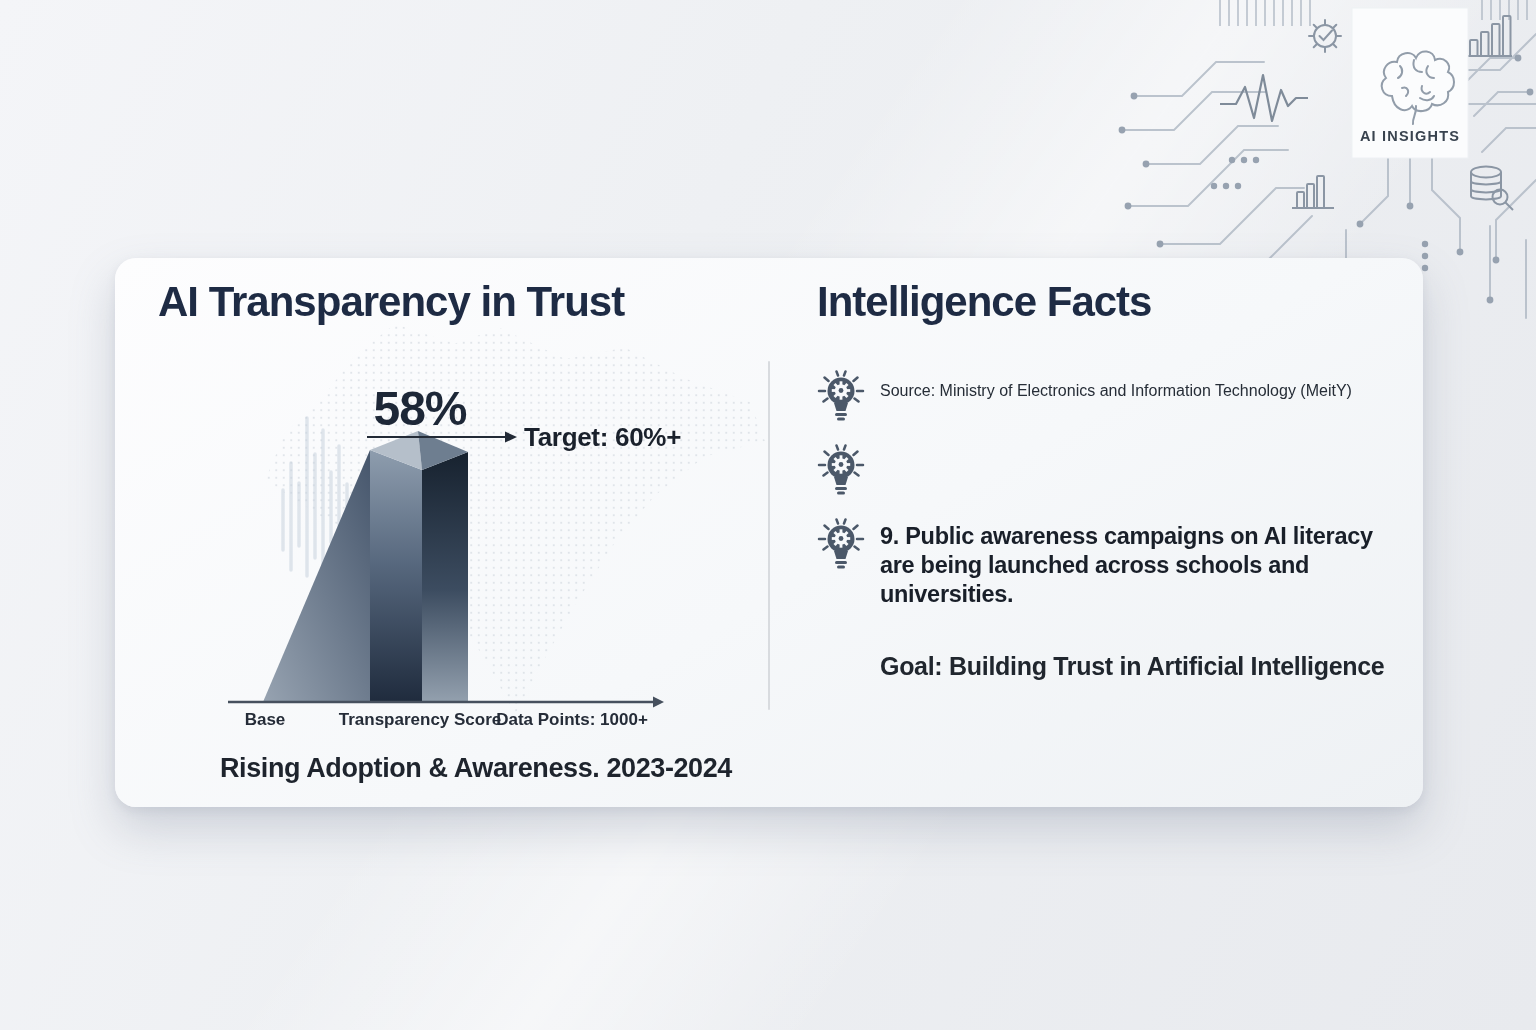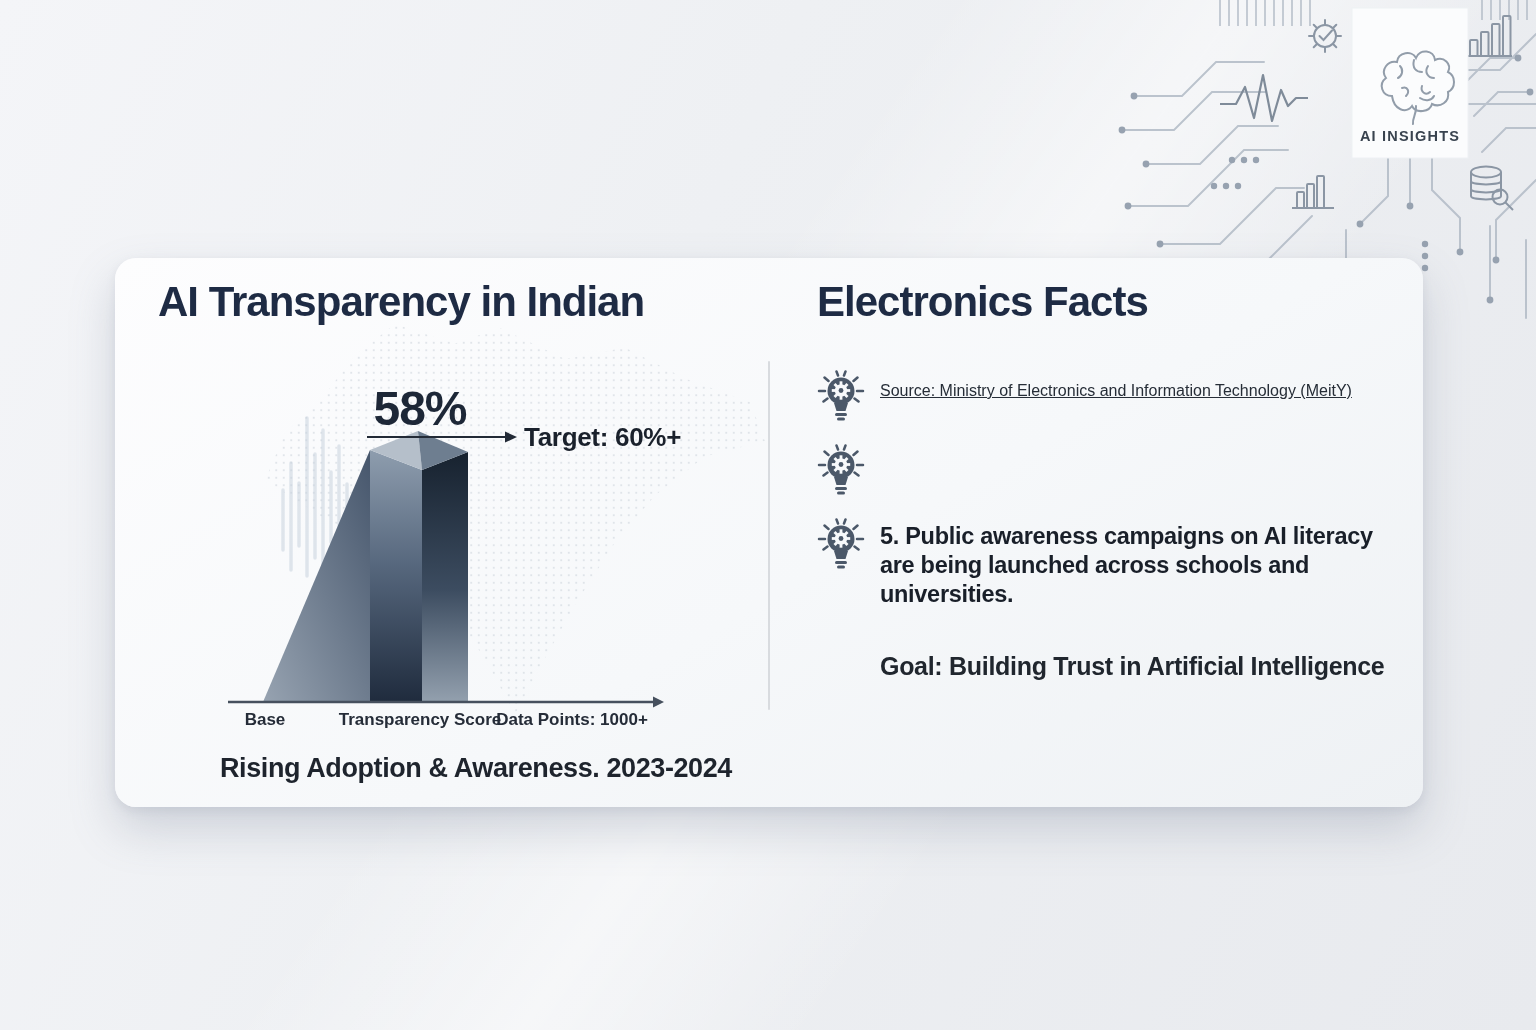--- a/index.html
+++ b/index.html
@@ -25,21 +25,21 @@
   .map-dots{position:absolute;left:150px;top:66px;width:500px;height:390px;opacity:.55;
         background-image:radial-gradient(#ccd3db 1.2px,transparent 1.4px);background-size:7.5px 7.5px;
         clip-path:polygon(26% 0,38% 5%,47% 1%,60% 9%,72% 6%,84% 14%,97% 20%,100% 30%,88% 34%,78% 44%,70% 56%,62% 72%,55% 88%,50% 100%,44% 86%,36% 70%,26% 58%,12% 50%,0 40%,4% 28%,12% 18%,18% 8%);}
   .chart-svg{position:absolute;left:0;top:0;}
   .divider{position:absolute;left:-47px;top:103px;width:2px;height:349px;background:#d8dbdf;border-radius:1px;}
   .facts{position:absolute;left:0;top:108px;width:600px;padding-top:8px;}
   .fact{display:flex;align-items:flex-start;gap:13px;margin-bottom:22px;}
   .fact-icon{flex:0 0 52px;margin-top:-4px;}
   .fact-body{width:522px;}
   .fact-text{font-size:23.5px;line-height:29px;font-weight:600;letter-spacing:-.3px;color:#191f29;}
-  .fact-note{margin-top:7px;font-size:16px;line-height:20px;font-weight:500;color:#262d37;text-decoration:underline;}
+  .fact-note{margin-top:7px;font-size:16px;line-height:20px;font-weight:500;color:#262d37;}
   .goal{margin-left:65px;font-size:25px;font-weight:600;letter-spacing:-.3px;color:#20262e;margin-top:43px;}
 </style>
 </head>
 <body>
 
 <div id="stage">
 
   <svg class="deco" viewBox="0 0 420 330">
     <g stroke="#b2bbc6" stroke-width="2" fill="none" opacity=".85" stroke-linecap="round">
       <path d="M 18 96 H 66 L 100 62 H 148"></path>
@@ -134,21 +134,21 @@
         <path d="M 304 98 C 310 102 316 100 318 96"></path>
         <path d="M 300 106 C 301 114 296 118 297 124"></path>
       </g>
       <text x="294" y="141" text-anchor="middle" font-size="14.5" font-weight="700" letter-spacing="1.2" fill="#39434f">AI INSIGHTS</text>
     </g>
   </svg>
 
   <div class="card">
 
     <div class="panel-left">
-      <div class="big-title title-left">AI Transparency in Indian</div>
+      <div class="big-title title-left">AI Transparency in Trust</div>
       <div class="map-dots"></div>
 
       <svg class="chart-svg" width="700" height="549" viewBox="0 0 700 549">
         <defs>
           <linearGradient id="gWedge" x1="0" y1="1" x2="1" y2="0">
             <stop offset="0" stop-color="#97a3b1"></stop>
               <stop offset="1" stop-color="#46566c"></stop>
           </linearGradient>
           <linearGradient id="gFaceL" x1="0" y1="0" x2="0" y2="1">
             <stop offset="0" stop-color="#8e9dae"></stop>
@@ -197,21 +197,21 @@
           <text x="305" y="467" text-anchor="middle" font-size="17" font-weight="600" fill="#252c38">Transparency Score</text>
           <text x="457" y="467" text-anchor="middle" font-size="17" font-weight="600" fill="#252c38">Data Points: 1000+</text>
         </g>
 
         <text x="105" y="519" font-size="27" font-weight="600" letter-spacing="-.4" fill="#1e242d">Rising Adoption &amp; Awareness. 2023-2024</text>
       </svg>
     </div>
 
     <div class="panel-right">
       <div class="divider"></div>
-      <div class="big-title title-right">Electronics Facts</div>
+      <div class="big-title title-right">Intelligence Facts</div>
 
       <div class="facts">
 
         <div class="fact">
           <svg class="fact-icon" width="52" height="56" viewBox="0 0 52 56">
             <g stroke="#4b5869" stroke-width="2.5" stroke-linecap="round">
               <path d="M4 21 H10 M42 21 H48 M9.5 7.5 L13.5 11 M42.5 7.5 L38.5 11 M21.5 1.5 L23 5.5 M30.5 1.5 L29 5.5 M8.5 31.5 L12.5 28.5 M43.5 31.5 L39.5 28.5"></path>
             </g>
             <circle cx="26" cy="21" r="13.5" fill="#4b5869"></circle>
             <polygon points="19,33 33,33 30.5,41 21.5,41" fill="#4b5869"></polygon>
@@ -275,21 +275,21 @@
               <rect x="24.6" y="11.3" width="2.8" height="4.2" transform="rotate(90 26 20.5)"></rect>
               <rect x="24.6" y="11.3" width="2.8" height="4.2" transform="rotate(135 26 20.5)"></rect>
               <rect x="24.6" y="11.3" width="2.8" height="4.2" transform="rotate(180 26 20.5)"></rect>
               <rect x="24.6" y="11.3" width="2.8" height="4.2" transform="rotate(225 26 20.5)"></rect>
               <rect x="24.6" y="11.3" width="2.8" height="4.2" transform="rotate(270 26 20.5)"></rect>
               <rect x="24.6" y="11.3" width="2.8" height="4.2" transform="rotate(315 26 20.5)"></rect>
             </g>
             <circle cx="26" cy="20.5" r="2.4" fill="#4b5869"></circle>
           </svg>
           <div class="fact-body">
-            <div class="fact-text">5. Public awareness campaigns on AI literacy are being launched across schools and universities.</div>
+            <div class="fact-text">9. Public awareness campaigns on AI literacy are being launched across schools and universities.</div>
           </div>
         </div>
 
         <div class="goal">Goal: Building Trust in Artificial Intelligence</div>
       </div>
     </div>
 
   </div>
 </div>
 

